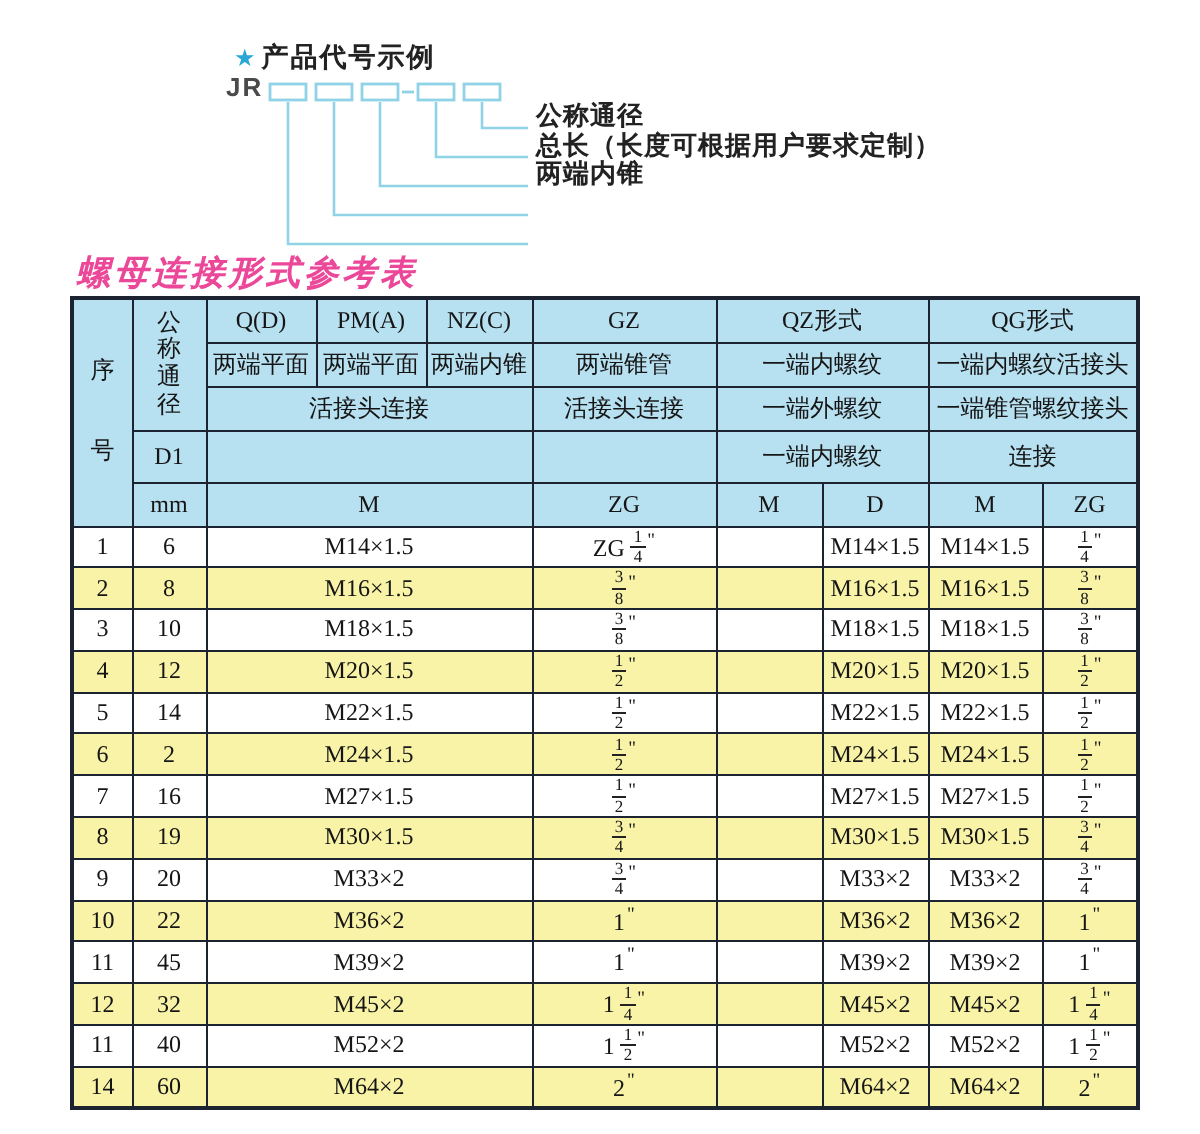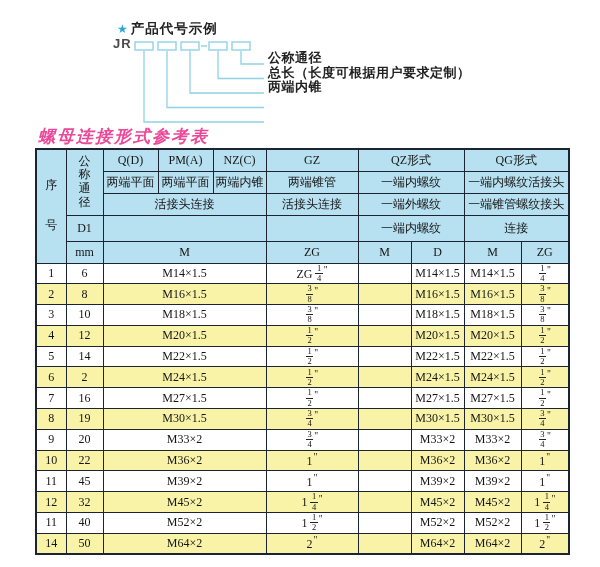--- a/index.html
+++ b/index.html
@@ -280,21 +280,21 @@
           <td>40</td>
           <td colspan="3">M52×2</td>
           <td>1 <span class="frac"><span class="num">1</span><span class="den">2</span></span><span class="inch">"</span></td>
           <td></td>
           <td>M52×2</td>
           <td>M52×2</td>
           <td>1 <span class="frac"><span class="num">1</span><span class="den">2</span></span><span class="inch">"</span></td>
         </tr>
         <tr class="alt">
           <td>14</td>
-          <td>50</td>
+          <td>60</td>
           <td colspan="3">M64×2</td>
           <td>2<span class="inch">"</span></td>
           <td></td>
           <td>M64×2</td>
           <td>M64×2</td>
           <td>2<span class="inch">"</span></td>
         </tr>
       </tbody>
   </table>
 

